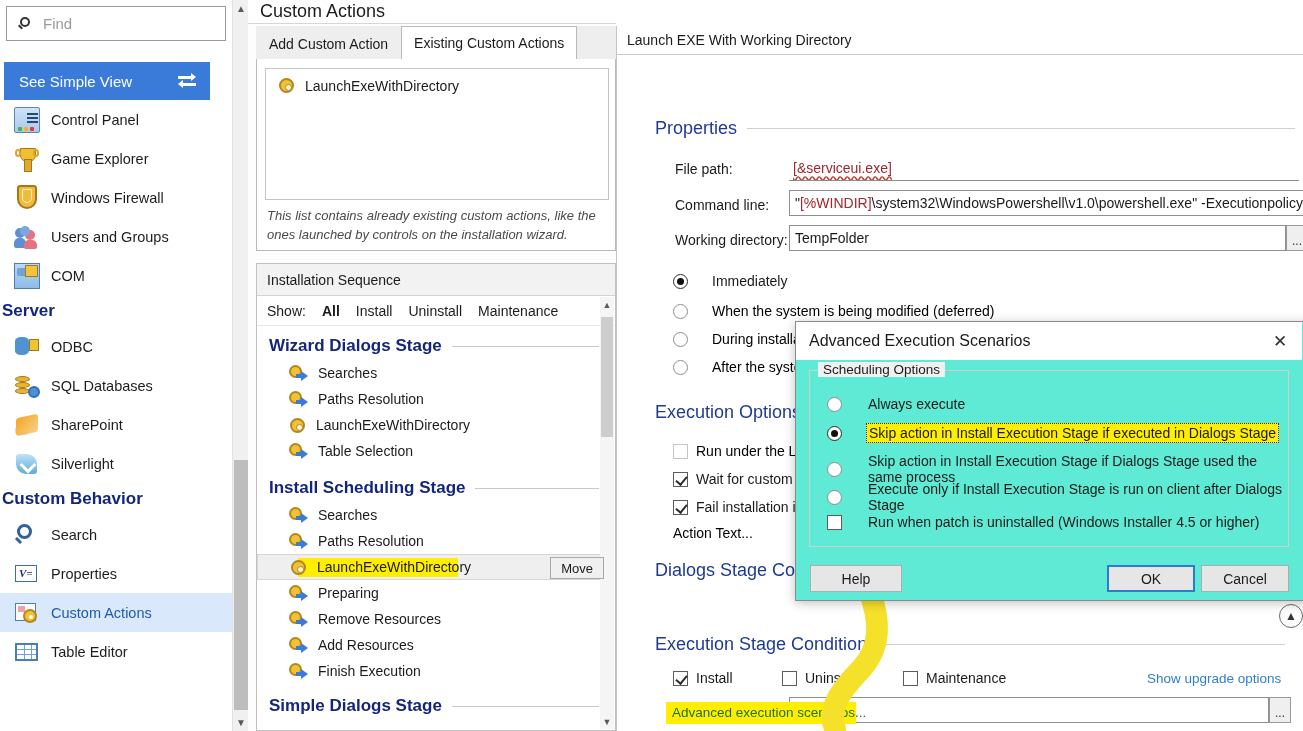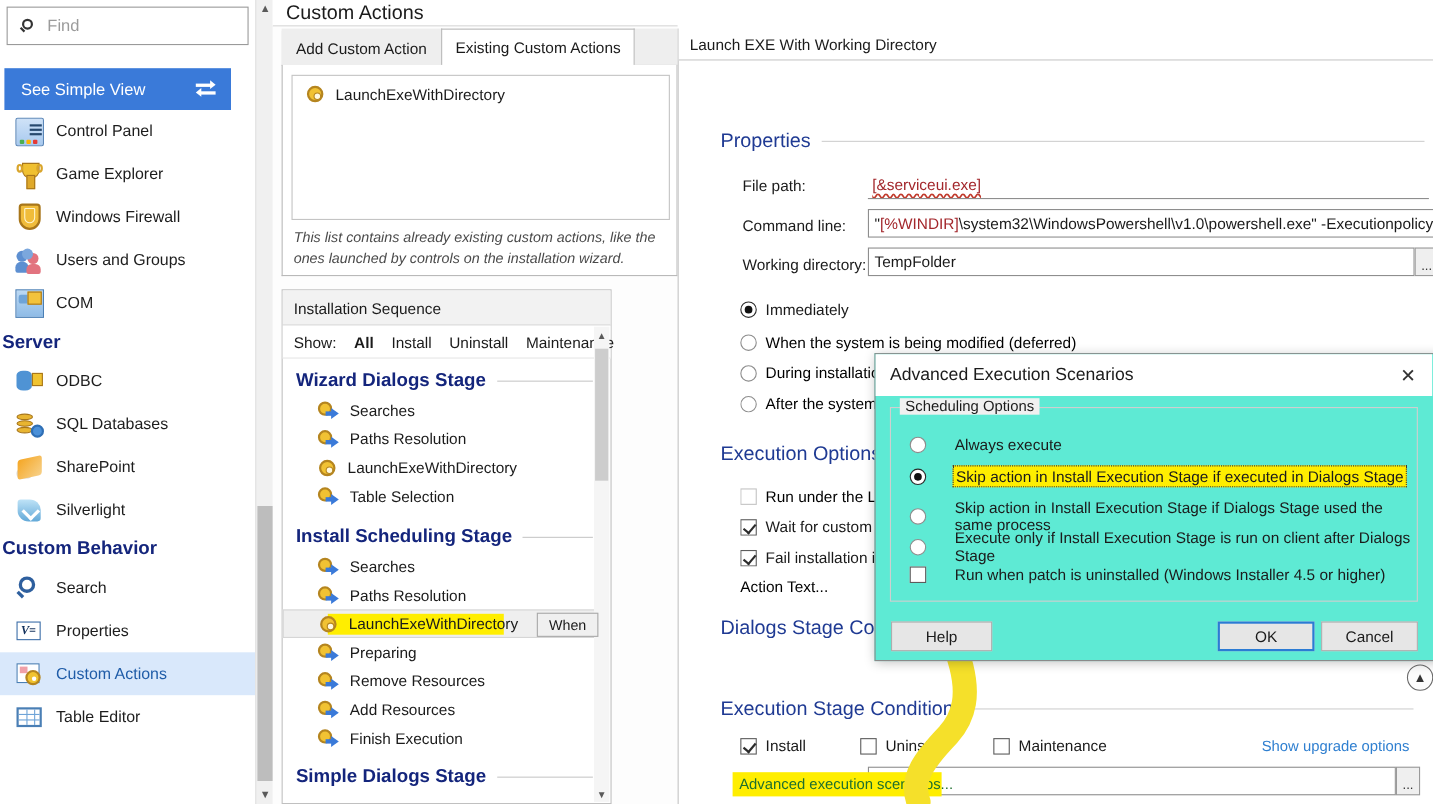--- a/index.html
+++ b/index.html
@@ -210,21 +210,21 @@
   .arrow-ico .arb {
     position:absolute; right:6px; bottom:4px; width:6px; height:4px; background:#3a7ad9;
   }
   #ca-item-label { font-size: 14px; margin-left: 10px; color: #1b1b1b; }
   #ca-note {
     position: absolute; left: 10px; top: 148px; width: 344px;
     font-size: 13px; font-style: italic; color: #4a4a4a; line-height: 1.45;
   }
 
   #seq-panel {
-    position: absolute; left: 8px; top: 263px; width: 300px; height: 468px;
+    position: absolute; left: 8px; top: 263px; width: 360px; height: 468px;
     background: #fff; border: 1px solid #c0c0c0;
   }
   #seq-title {
     height: 32px; background: #f2f2f2; border-bottom: 1px solid #d2d2d2;
     display: flex; align-items: center; padding-left: 10px;
     font-size: 14px; color: #1b1b1b;
   }
   #show-row {
     height: 30px; display: flex; align-items: center; padding-left: 10px; gap: 16px;
     border-bottom: 1px solid #e6e6e6; background: #fff;
@@ -291,21 +291,21 @@
   .fld-input.noborder { border: none; border-bottom: 1px solid #8e8e8e; }
   .red { color: #a3272c; }
   .squig { text-decoration: underline wavy #c0392b; text-underline-offset: 3px; }
   .dots-btn {
     position: absolute; width: 22px; height: 26px; background: #efefef;
     border: 1px solid #9a9a9a; display: flex; align-items: flex-end;
     justify-content: center; font-size: 12px; color: #333; padding-bottom: 2px;
     cursor: pointer;
   }
 
-  .radio-row { position: absolute; display: flex; align-items: flex-end; gap: 8px; }
+  .radio-row { position: absolute; display: flex; align-items: flex-end; gap: 24px; }
   .radio {
     width: 15px; height: 15px; border: 1.6px solid #8d8d8d; border-radius: 50%;
     background: #fff; position: relative; flex: none;
   }
   .radio.on { border-color: #2b2b2b; }
   .radio.on::after {
     content: ''; position: absolute; left: 3px; top: 3px; width: 7px; height: 7px;
     background: #111; border-radius: 50%;
   }
   .radio-lbl { font-size: 14px; }
@@ -613,21 +613,21 @@
             <i class="ar"></i>
           </span>
         <span class="lbl">Paths Resolution</span>
       </div>
       <div class="seq-item highlighted" style="margin:0 6px 0 0;">
         <span class="hl-mark"></span>
         <span class="gear-ico" style="z-index:2">
             <i class="g"></i>
           </span>
         <span class="lbl">LaunchExeWithDirectory</span>
-        <span class="move-btn">When</span>
+        <span class="move-btn">Move</span>
       </div>
       <div class="seq-item">
         <span class="arrow-ico">
             <i class="g"></i>
             <i class="arb"></i>
             <i class="ar"></i>
           </span>
         <span class="lbl">Preparing</span>
       </div>
       <div class="seq-item">

